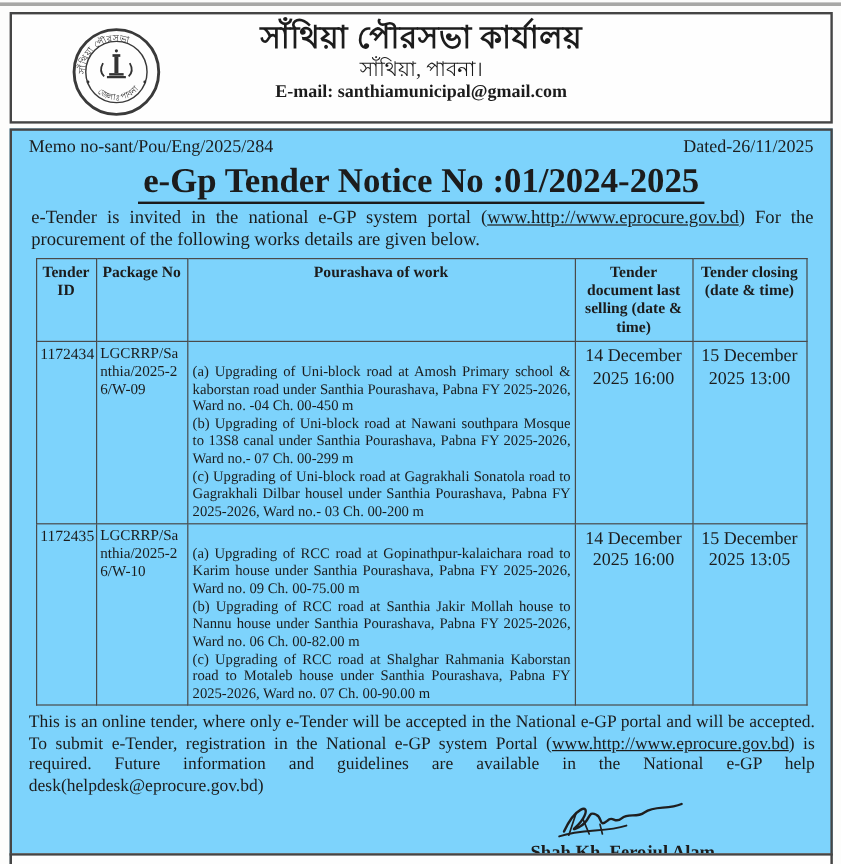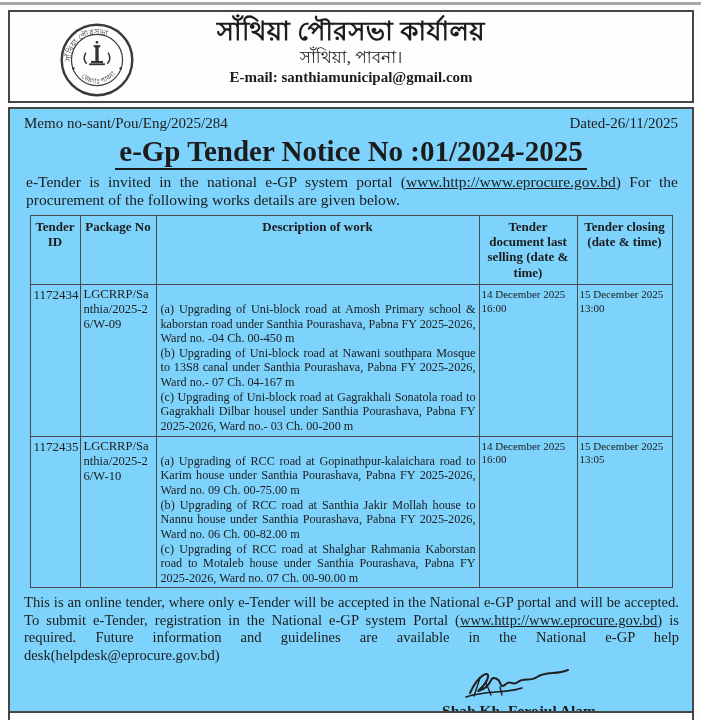--- a/index.html
+++ b/index.html
@@ -59,21 +59,21 @@
   }
   col.c-id  { width: 50px; }
   col.c-pkg { width: 76px; }
   col.c-desc{ width: 323px; }
   col.c-sell{ width: 98px; }
   col.c-close{ width: 95px; }
   td.cell-id  { font-size: 13px; padding: 2px 1px 2px 3px; text-align: center; }
   td.cell-pkg { font-size: 12.6px; padding: 2px 2px 2px 3px; word-break: break-all; line-height: 1.2; margin-top: 15px; }
   td.cell-desc{ font-size: 12.2px; padding: 17px 3px 2px 4px; text-align: justify; line-height: 1.2; }
   td.cell-desc p { margin: 0; }
-  td.cell-date{ font-size: 11px; text-align: left; padding: 3px 2px; line-height: 1.25; }
+  td.cell-date{ font-size: 15px; text-align: center; padding: 3px 2px; line-height: 1.25; }
   .row-1 td { height: 127px; }
   .row-2 td { height: 143px; }
   .footer-note {
     font-size: 14.6px; text-align: justify; line-height: 1.2;
     margin: 6px 1px 0 2px;
   }
   .sign-block {
     width: 230px; margin: 2px 46px 0 auto; text-align: center;
   }
   .scribble { display: block; margin: 0 auto -4px auto; }
@@ -147,32 +147,32 @@
         <col class="c-id">
           <col class="c-pkg">
           <col class="c-desc">
           <col class="c-sell">
           <col class="c-close">
       </colgroup>
       <thead>
         <tr>
           <th>Tender ID</th>
           <th>Package No</th>
-          <th>Description of work</th>
+          <th>Pourashava of work</th>
           <th>Tender document last selling (date &amp; time)</th>
           <th>Tender closing (date &amp; time)</th>
         </tr>
       </thead>
       <tbody>
         <tr class="row-1">
           <td class="cell-id">1172434</td>
           <td class="cell-pkg">LGCRRP/Santhia/2025-26/W-09</td>
           <td class="cell-desc">
             <p>(a) Upgrading of Uni-block road at Amosh Primary school &amp; kaborstan road under Santhia Pourashava, Pabna FY 2025-2026, Ward no. -04 Ch. 00-450 m</p>
-            <p>(b) Upgrading of Uni-block road at Nawani southpara Mosque to 13S8 canal under Santhia Pourashava, Pabna FY 2025-2026, Ward no.- 07 Ch. 04-167 m</p>
+            <p>(b) Upgrading of Uni-block road at Nawani southpara Mosque to 13S8 canal under Santhia Pourashava, Pabna FY 2025-2026, Ward no.- 07 Ch. 00-299 m</p>
             <p>(c) Upgrading of Uni-block road at Gagrakhali Sonatola road to Gagrakhali Dilbar housel under Santhia Pourashava, Pabna FY 2025-2026, Ward no.- 03 Ch. 00-200 m</p>
           </td>
           <td class="cell-date">14 December 2025 16:00</td>
           <td class="cell-date">15 December 2025 13:00</td>
         </tr>
         <tr class="row-2">
           <td class="cell-id">1172435</td>
           <td class="cell-pkg">LGCRRP/Santhia/2025-26/W-10</td>
           <td class="cell-desc">
             <p>(a) Upgrading of RCC road at Gopinathpur-kalaichara road to Karim house under Santhia Pourashava, Pabna FY 2025-2026, Ward no. 09 Ch. 00-75.00 m</p>

